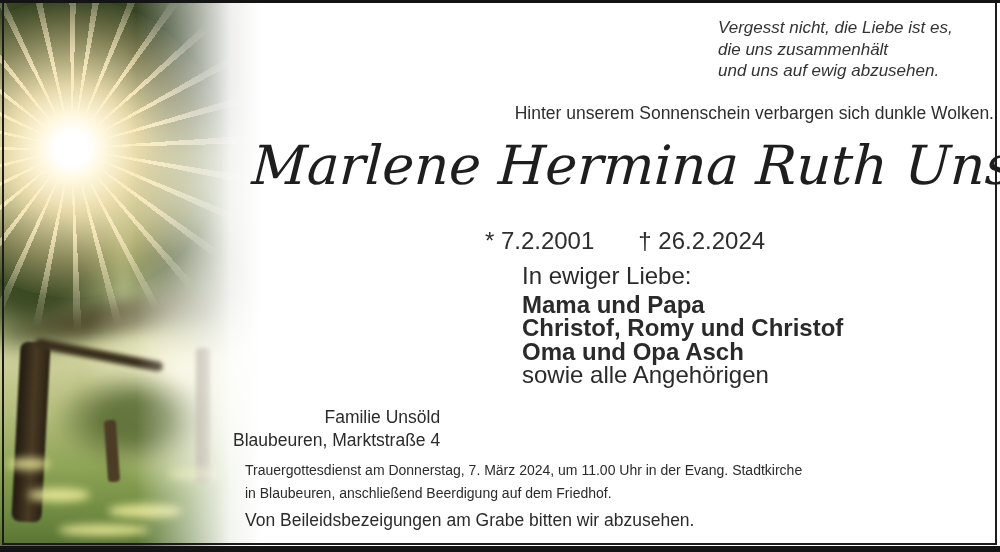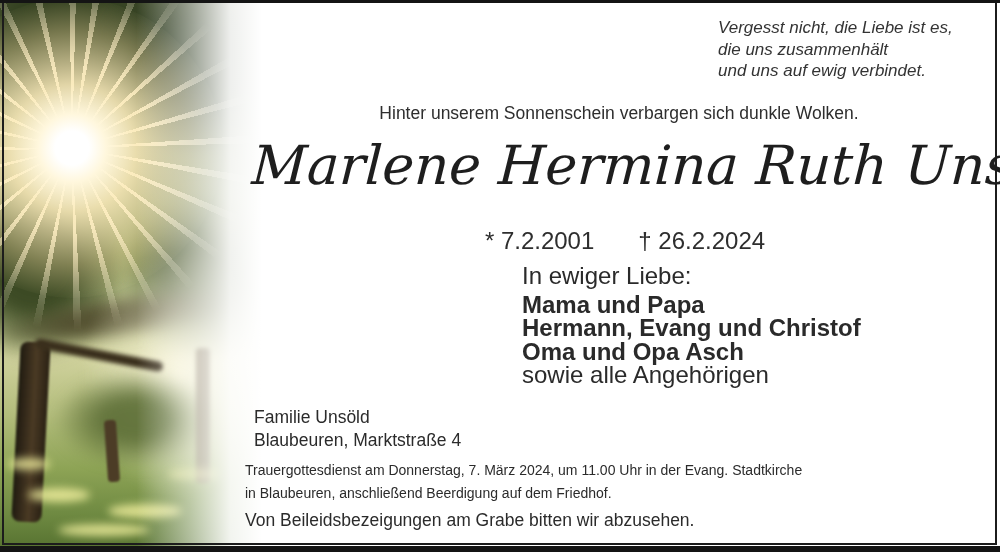--- a/index.html
+++ b/index.html
@@ -65,30 +65,30 @@
   .patch.p3 { left:58px;  top:524px; width:92px; height:12px; }
   .patch.p4 { left:8px;   top:458px; width:42px; height:12px; }
   .patch.p5 { left:168px; top:468px; width:52px; height:12px; opacity:.6; }
   .fade-right { inset:0;
     background:linear-gradient(90deg, rgba(255,255,255,0) 52%,
       rgba(255,255,255,.5) 72%, rgba(255,255,255,.92) 88%, #fff 100%); }
 
   
   .txt { position:absolute; z-index:10; }
   .quote { left:718px; top:17px; font-style:italic; font-size:17px; line-height:21.5px; color:#333; }
-  .intro { left:244px; right:6px; top:103px; text-align:center; font-size:17.5px; color:#2e2e2e; }
+  .intro { left:244px; right:6px; top:103px; text-align:right; font-size:17.5px; color:#2e2e2e; }
   .name  { left:252px; right:2px; top:134px; text-align:center;
            font-family:"DejaVu Serif", serif; font-style:italic; font-weight:normal;
            font-size:54px; color:#1e1e1e; margin:0; transform:skewX(-3deg); white-space:nowrap; }
   .dates { left:252px; right:2px; top:227px; display:flex; justify-content:center; gap:44px;
            font-size:24px; color:#2e2e2e; }
   .farewell { left:522px; top:264px; font-size:24px; line-height:23.5px; color:#2a2a2a; }
   .farewell .fw-intro { margin-bottom:5px; }
   .farewell .fw-bold  { font-weight:bold; }
-  .address { left:254px; top:406px; font-size:17.5px; line-height:22.5px; }
+  .address { left:233px; top:406px; font-size:17.5px; line-height:22.5px;text-align:right; }
   .service { left:245px; top:459px; font-size:14px; line-height:22.5px; }
   .condolence { left:245px; top:510px; font-size:17.5px; }
 </style>
 </head>
 <body>
 
 <div class="ad">
 
   <div class="photo">
     <div class="photo-base"></div>
@@ -109,36 +109,36 @@
     <div class="patch p2"></div>
     <div class="patch p3"></div>
     <div class="patch p4"></div>
     <div class="patch p5"></div>
     <div class="fade-right"></div>
   </div>
 
   <div class="txt quote">
     <div>Vergesst nicht, die Liebe ist es,</div>
     <div>die uns zusammenhält</div>
-    <div>und uns auf ewig verbindet.</div>
+    <div>und uns auf ewig abzusehen.</div>
   </div>
 
   <div class="txt intro">Hinter unserem Sonnenschein verbargen sich dunkle Wolken.</div>
 
   <h1 class="txt name">Marlene Hermina Ruth Unsöld</h1>
 
   <div class="txt dates">
     <span>* 7.2.2001</span>
     <span>† 26.2.2024</span>
   </div>
 
   <div class="txt farewell">
     <div class="fw-intro">In ewiger Liebe:</div>
     <div class="fw-bold">Mama und Papa</div>
-    <div class="fw-bold">Hermann, Evang und Christof</div>
+    <div class="fw-bold">Christof, Romy und Christof</div>
     <div class="fw-bold">Oma und Opa Asch</div>
     <div>sowie alle Angehörigen</div>
   </div>
 
   <div class="txt address">
     <div>Familie Unsöld</div>
     <div>Blaubeuren, Marktstraße 4</div>
   </div>
 
   <div class="txt service">

